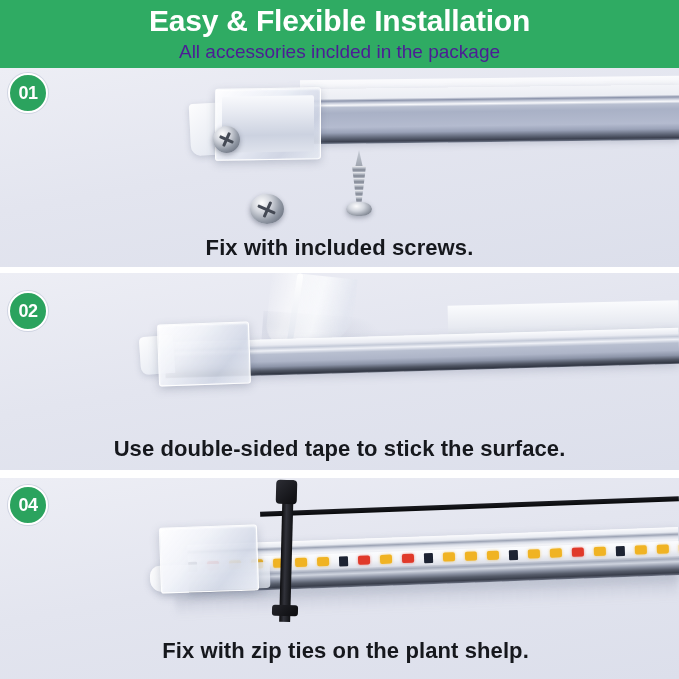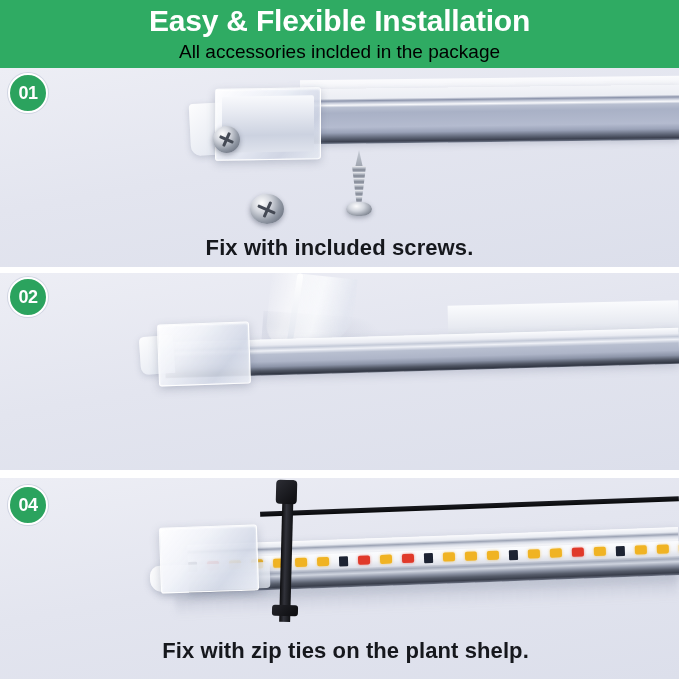--- a/index.html
+++ b/index.html
@@ -35,21 +35,21 @@
   }
   .header-title {
     color: #ffffff;
     font-size: 30px;
     font-weight: bold;
     letter-spacing: -0.2px;
     line-height: 36px;
     white-space: nowrap;
   }
   .header-subtitle {
-    color: #000000;
+    color: #4c1d95;
     font-size: 19px;
     font-weight: normal;
     line-height: 26px;
     white-space: nowrap;
   }
 
   
   .panel {
     position: absolute;
     left: 0;
@@ -87,21 +87,21 @@
     z-index: 30;
   }
   .badge-label {
     color: #ffffff;
     font-size: 18px;
     font-weight: bold;
     letter-spacing: -0.5px;
     line-height: 18px;
   }
   #badge-1 { top: 5px; }
-  #badge-2 { top: 4px; text-align: center; }
+  #badge-2 { top: 18px; text-align: center; }
   #badge-3 { top: 7px; }
 
   
   .caption {
     position: absolute;
     left: 0;
     width: 679px;
     text-align: center;
     color: #16181d;
     font-size: 22px;
@@ -473,20 +473,21 @@
     <div>
       <div class="p2-panel-right"></div>
       <div class="p2-tape-shadow"></div>
       <div class="p2-tape"></div>
       <div class="p2-tape-edge"></div>
       <div class="p2-strip"></div>
       <div class="p2-endcap-tab"></div>
       <div class="p2-endcap"></div>
     </div>
 
+    <div class="caption" id="caption-2">Use double-sided tape to stick the surface.</div>
   </div>
 
   <div class="divider" id="divider-2"></div>
 
   <div class="panel" id="panel-3">
 
     <div class="badge" id="badge-3">
       <span class="badge-label">04</span>
     </div>
 

